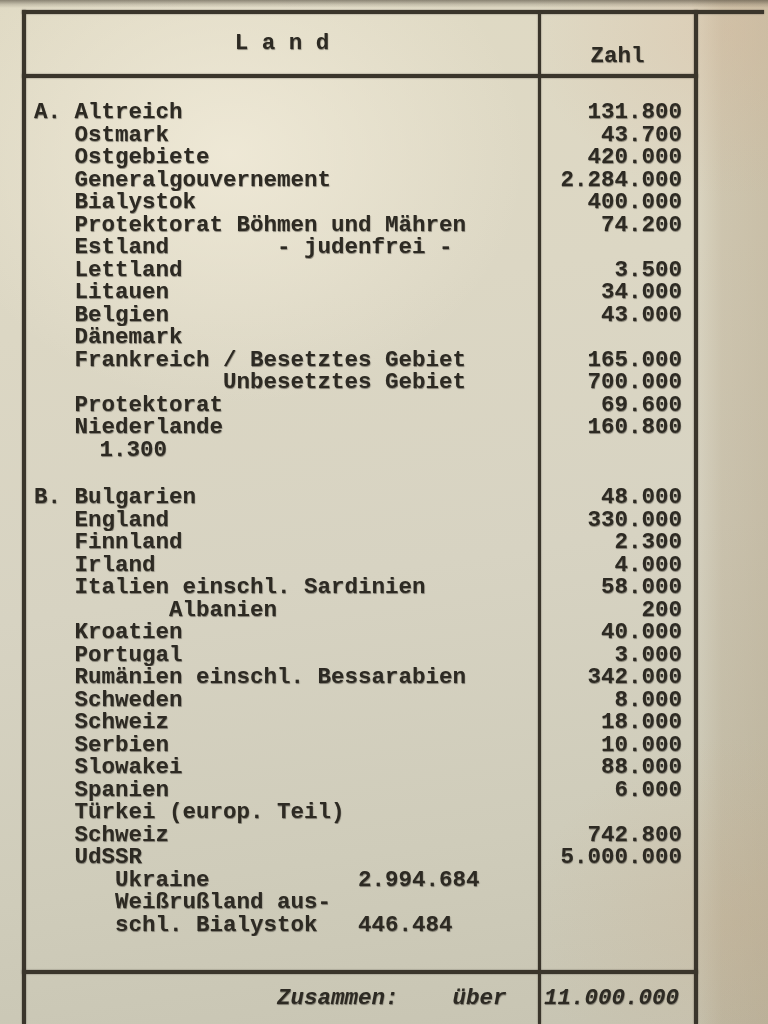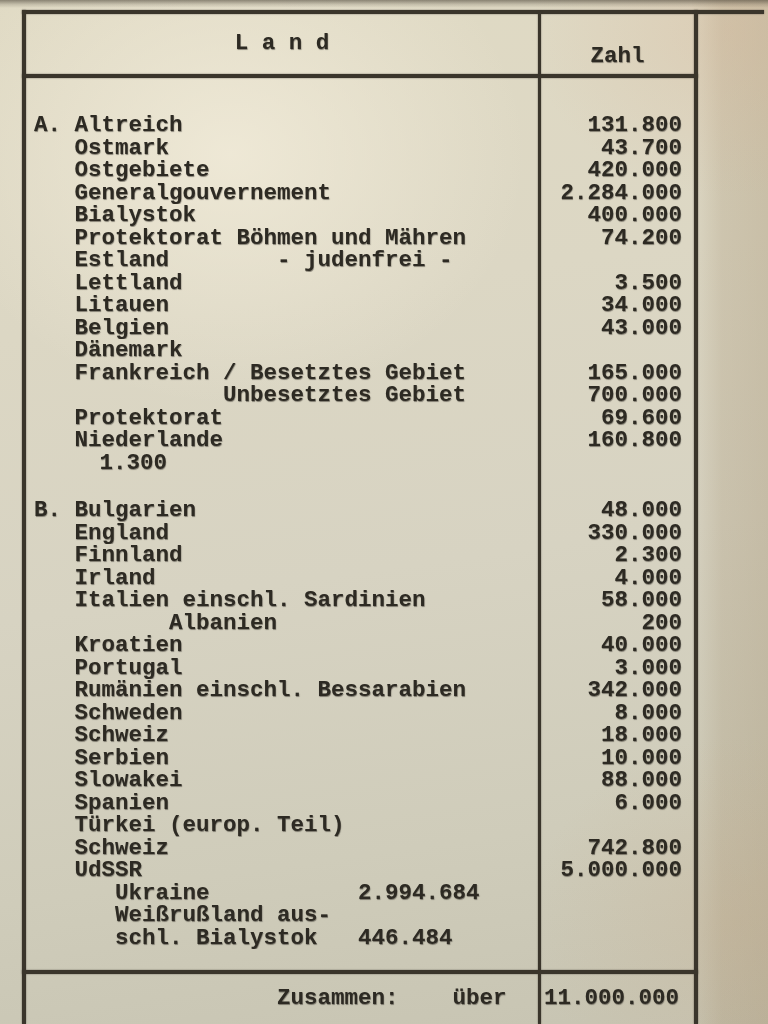--- a/index.html
+++ b/index.html
@@ -25,26 +25,26 @@
     background:linear-gradient(180deg, rgba(66,59,47,0.55) 0%, rgba(66,59,47,0.18) 55%, rgba(66,59,47,0) 100%);
   }
   #top-border{left:22px;top:10px;width:742px;height:4px;}
   #left-border{left:22px;top:10px;width:4px;height:1014px;}
   #right-border{left:694px;top:10px;width:4px;height:1014px;}
   #col-divider{left:538px;top:12px;width:3px;height:1012px;}
   #header-sep{left:22px;top:74px;width:676px;height:4px;}
   #footer-sep{left:22px;top:970px;width:676px;height:4px;}
   .header-land{position:absolute;left:26px;top:30px;width:512px;text-align:center;}
   .header-zahl{position:absolute;left:541px;top:30px;width:153px;text-align:center;margin-top:13px;}
-  .body{position:absolute;left:26px;top:76px;width:668px;padding-top:38px;}
+  .body{position:absolute;left:26px;top:63px;width:668px;padding-top:38px;}
   .row{display:flex;height:22.5px;line-height:22.5px;}
   .cell-land{flex:1;padding-left:8px;overflow:hidden;}
   .cell-zahl{width:153px;padding-right:12px;box-sizing:border-box;text-align:right;}
   .section-gap{height:25px;}
-  .footer-row{position:absolute;left:26px;top:983px;width:668px;display:flex;line-height:30px;}
+  .footer-row{position:absolute;left:26px;top:983px;width:668px;display:flex;line-height:30px;font-style:italic;}
   .footer-left{flex:1;padding-left:8px;}
   .footer-zahl{width:153px;padding-right:12px;box-sizing:border-box;text-align:center;}
 </style>
 </head>
 <body>
 
 <div class="page">
   <div class="top-smudge"></div>
 
   <div class="ink-layer">

